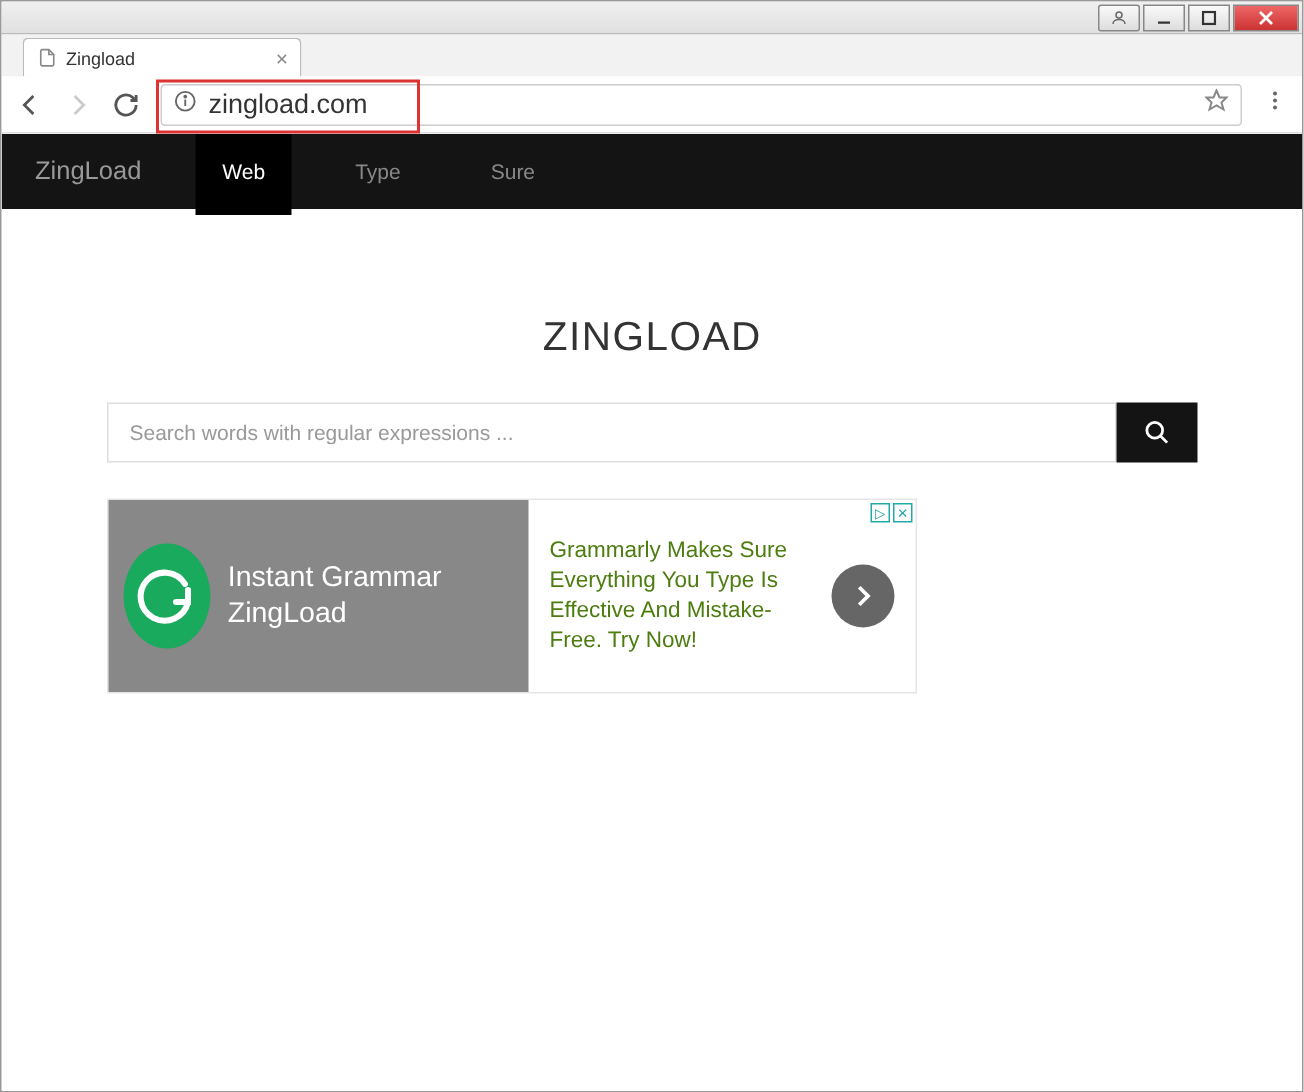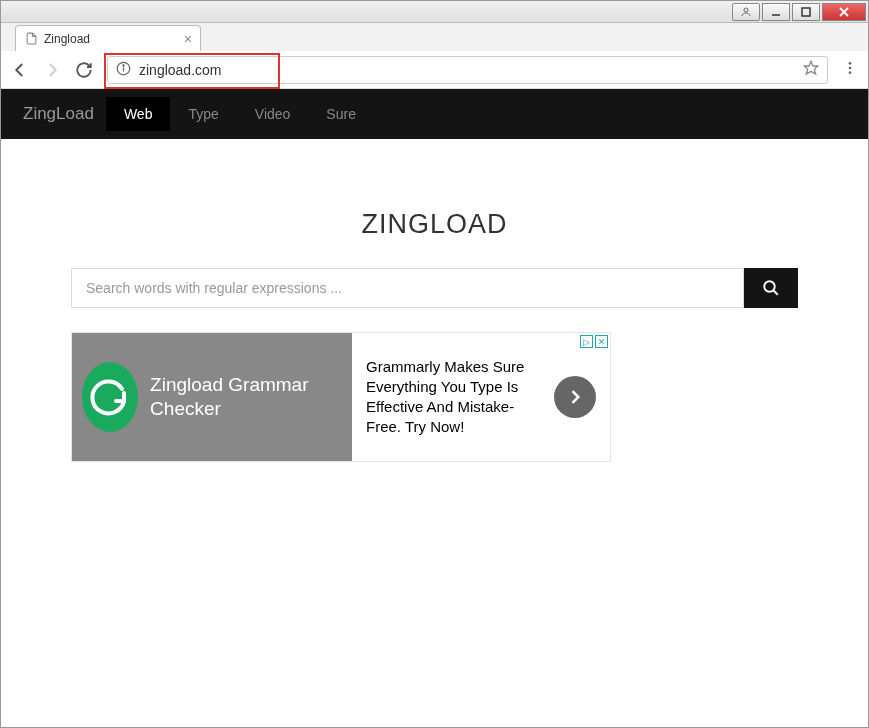--- a/index.html
+++ b/index.html
@@ -92,21 +92,21 @@
     }
     .nav-btn.disabled { color: #ccc; cursor: default; }
     .url-bar {
       flex: 1;
       height: 28px;
       border: 1px solid #ccc;
       border-radius: 3px;
       display: flex;
       align-items: center;
       padding: 0 8px;
-      font-size: 14px;
+      font-size: 18px;
       color: #333;
       position: relative;
     }
     .url-highlight {
       position: absolute;
       border: 2px solid #d33;
       top: -4px;
       left: -4px;
       height: 36px;
       width: 176px;
@@ -137,24 +137,25 @@
     .site-logo {
       color: #999;
       font-size: 17px;
       padding: 0 12px;
       cursor: pointer;
     }
     .nav-item {
       color: #888;
       font-size: 14px;
       padding: 0 18px;
-      height: 34px;
-      display: flex;
-      align-items: center;
-      cursor: pointer;
+      height: 58px;
+      display: flex;
+      align-items: center;
+      cursor: pointer;
+      margin-left: 24px;
     }
     .nav-item.active { background: #000; color: #fff; }
     
     .main {
       padding: 70px 70px 400px 70px;
     }
     .page-title {
       text-align: center;
       font-size: 27px;
       color: #333;
@@ -218,21 +219,21 @@
       line-height: 1.25;
     }
     .ad-right {
       flex: 1;
       display: flex;
       align-items: center;
       padding: 0 14px;
       gap: 14px;
     }
     .ad-right-text {
-      color: #000000;
+      color: #4d7c0f;
       font-size: 15px;
       line-height: 1.35;
       flex: 1;
     }
     .arrow-circle {
       width: 42px;
       height: 42px;
       border-radius: 50%;
       background: #666;
       display: flex;
@@ -339,21 +340,20 @@
         <circle cx="12" cy="19" r="2"></circle>
       </svg>
   </div>
 </div>
 
 <div class="page-area">
   <div class="site-nav">
     <div class="site-logo">ZingLoad</div>
     <div class="nav-item active">Web</div>
     <div class="nav-item">Type</div>
-    <div class="nav-item">Video</div>
     <div class="nav-item">Sure</div>
   </div>
 
   <div class="main">
     <h1 class="page-title">ZINGLOAD</h1>
 
     <div class="search-row">
       <input class="search-input" type="text" placeholder="Search words with regular expressions ..." style="">
       <button class="search-btn">
         <svg width="18" height="18" viewBox="0 0 24 24" fill="none" stroke="#fff" stroke-width="2.5">
@@ -368,21 +368,21 @@
         <span>▷</span>
         <span>✕</span>
       </div>
       <div class="ad-left">
         <div class="g-circle">
           <svg width="44" height="44" viewBox="0 0 44 44" fill="none" stroke="#fff" stroke-width="4" stroke-linecap="round">
               <path d="M34 14 A16 16 0 1 0 36 26"></path>
               <polyline points="36 18 36 26 28 26"></polyline>
             </svg>
         </div>
-        <div class="ad-left-text">Zingload Grammar Checker</div>
+        <div class="ad-left-text">Instant Grammar ZingLoad</div>
       </div>
       <div class="ad-right">
         <div class="ad-right-text">Grammarly Makes Sure Everything You Type Is Effective And Mistake-Free. Try Now!</div>
         <div class="arrow-circle">
           <svg width="20" height="20" viewBox="0 0 24 24" fill="none" stroke="#fff" stroke-width="3">
               <polyline points="9 5 16 12 9 19"></polyline>
             </svg>
         </div>
       </div>
     </div>

